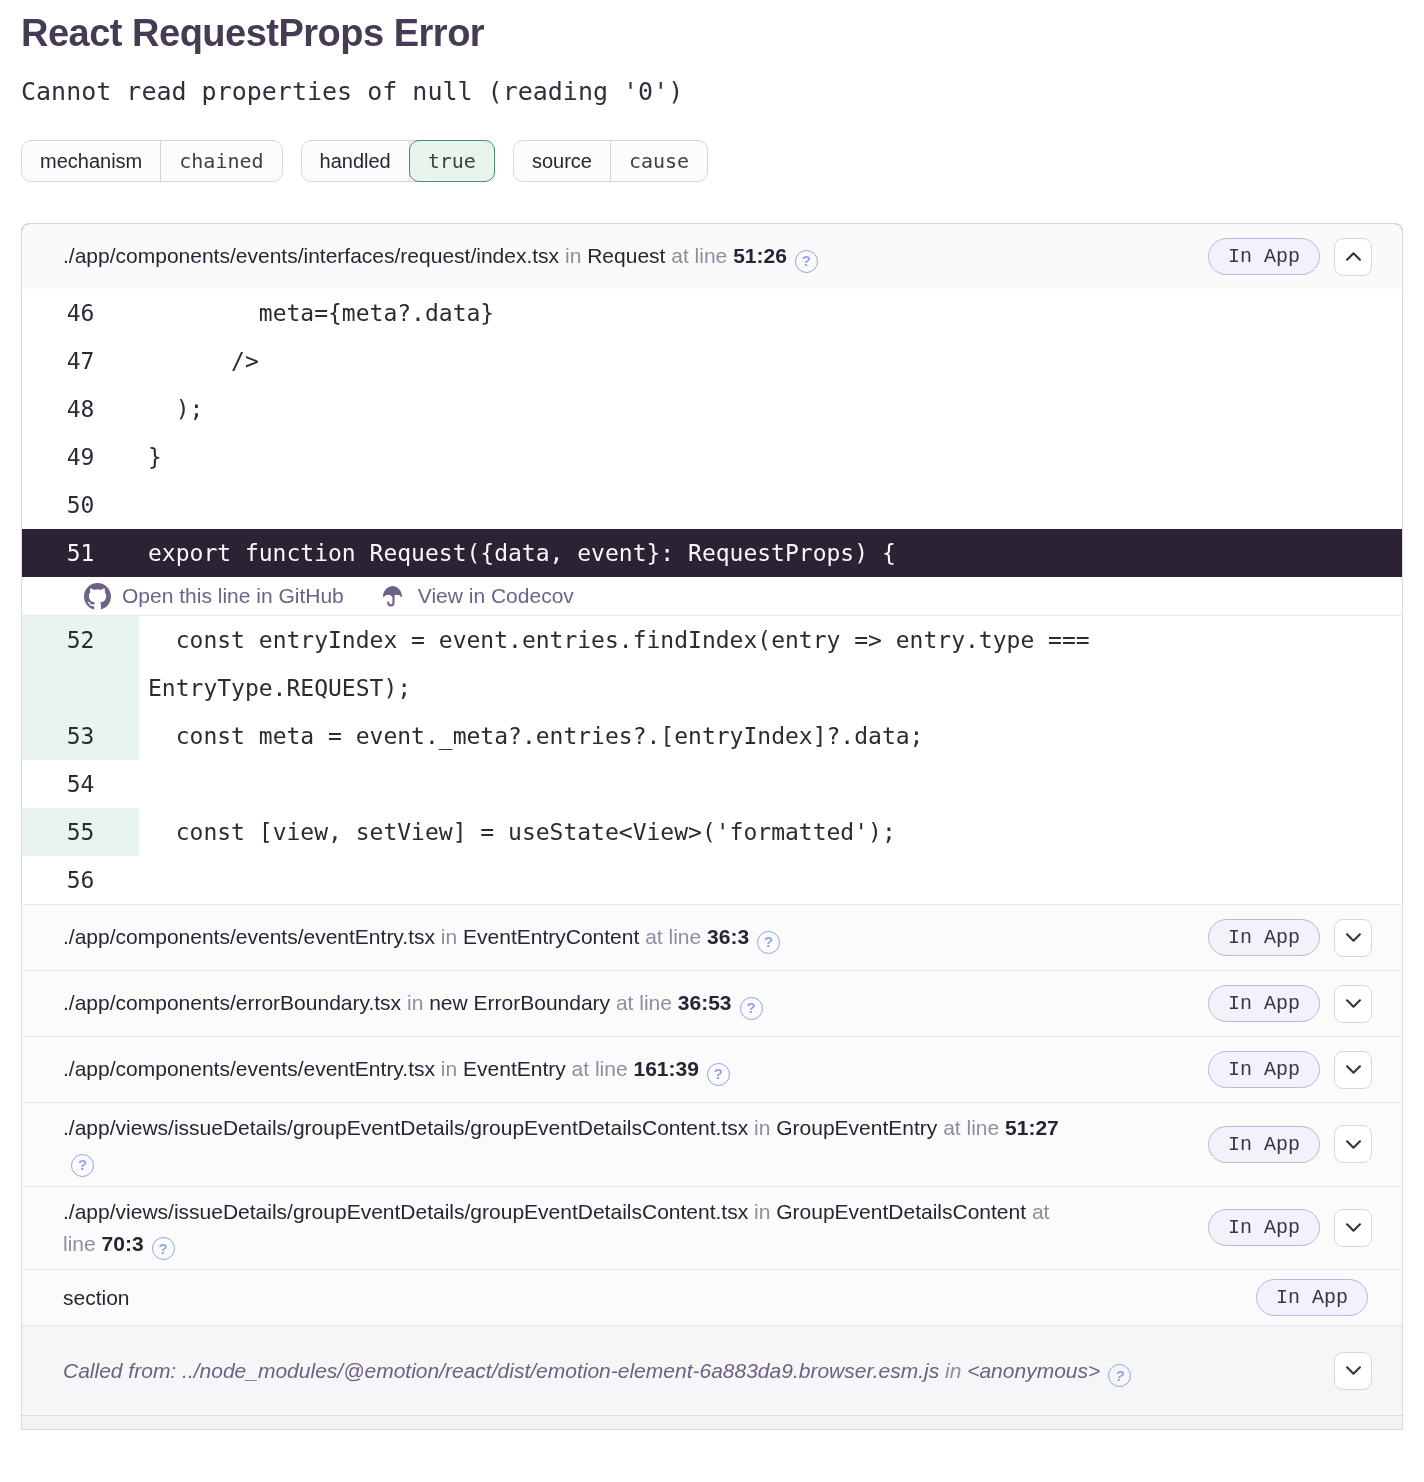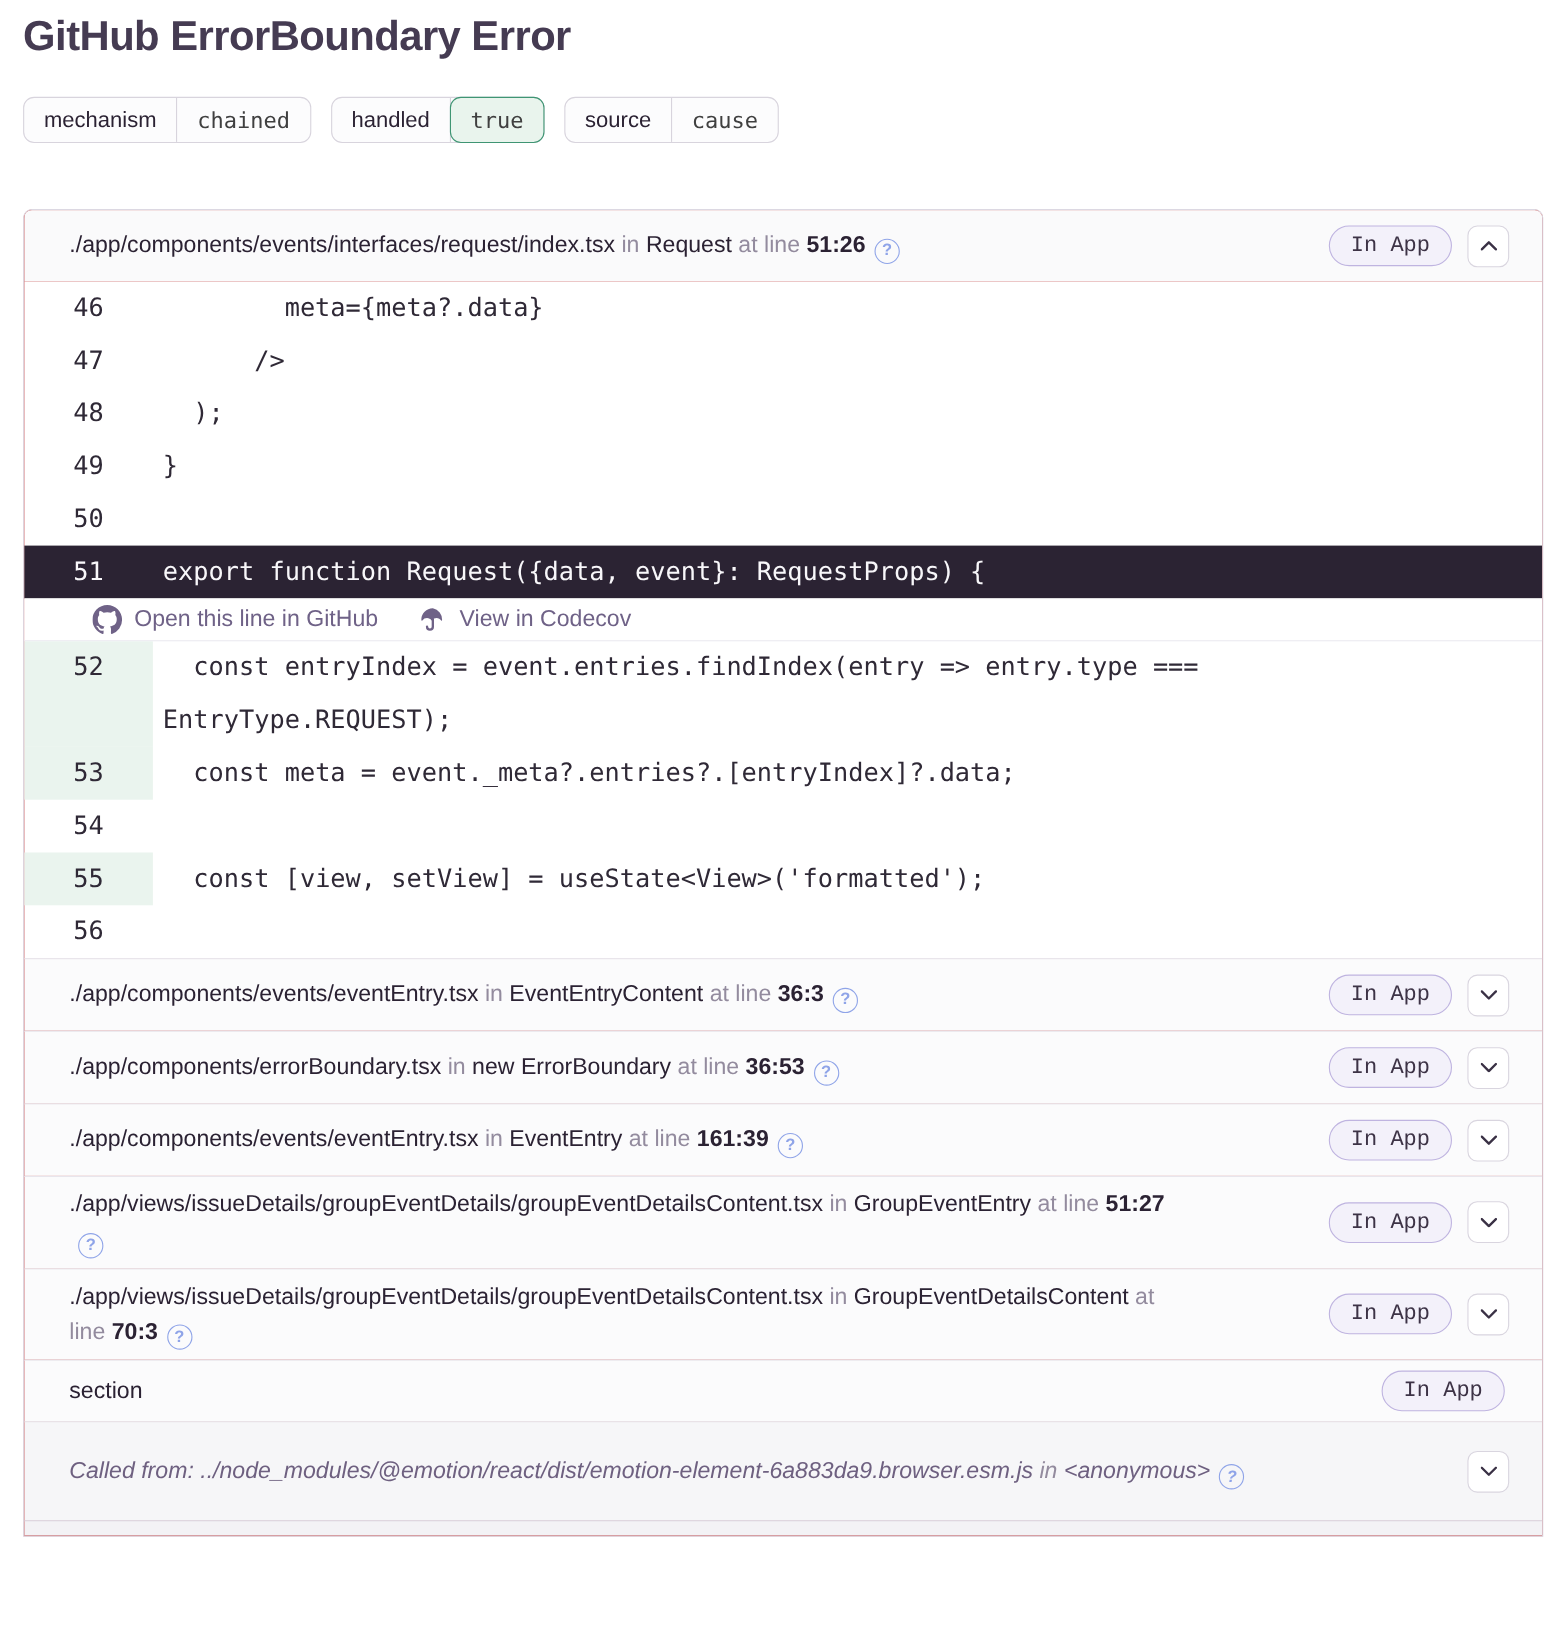--- a/index.html
+++ b/index.html
@@ -52,24 +52,24 @@
   }
   .pill .val.green {
     background: #e9f4ed;
     border: 1px solid #3f9573;
     border-radius: 10px;
     margin: -1px;
   }
 
   
   .trace {
-    margin-top: 60px;
+    margin-top: 41px;
     border: 1px solid #dcd8e2;
     border-radius: 8px 8px 0 0;
-    background: #b91c1c;
+    background: #1d4ed8;
     overflow: hidden;
   }
 
   .frame-row {
     display: flex;
     align-items: center;
     min-height: 66px;
     padding: 9px 30px 9px 41px;
     background: #fbfbfc;
     border-top: 1px solid #e8e5ec;
@@ -205,21 +205,22 @@
     height: 14px;
     background: #f3f2f5;
     border-top: 1px solid #dcd8e2;
   }
 </style>
 </head>
 <body>
 
 <div class="page">
 
-  <div class="title">GitHub ErrorBoundary Error</div>
+  <div class="title">React RequestProps Error</div>
+  <div class="subtitle">Cannot read properties of null (reading '0')</div>
 
   <div class="tags">
     <div class="pill">
       <span class="key">mechanism</span>
       <span class="val">chained</span>
     </div>
     <div class="pill">
       <span class="key">handled</span>
       <span class="val green">true</span>
     </div>

